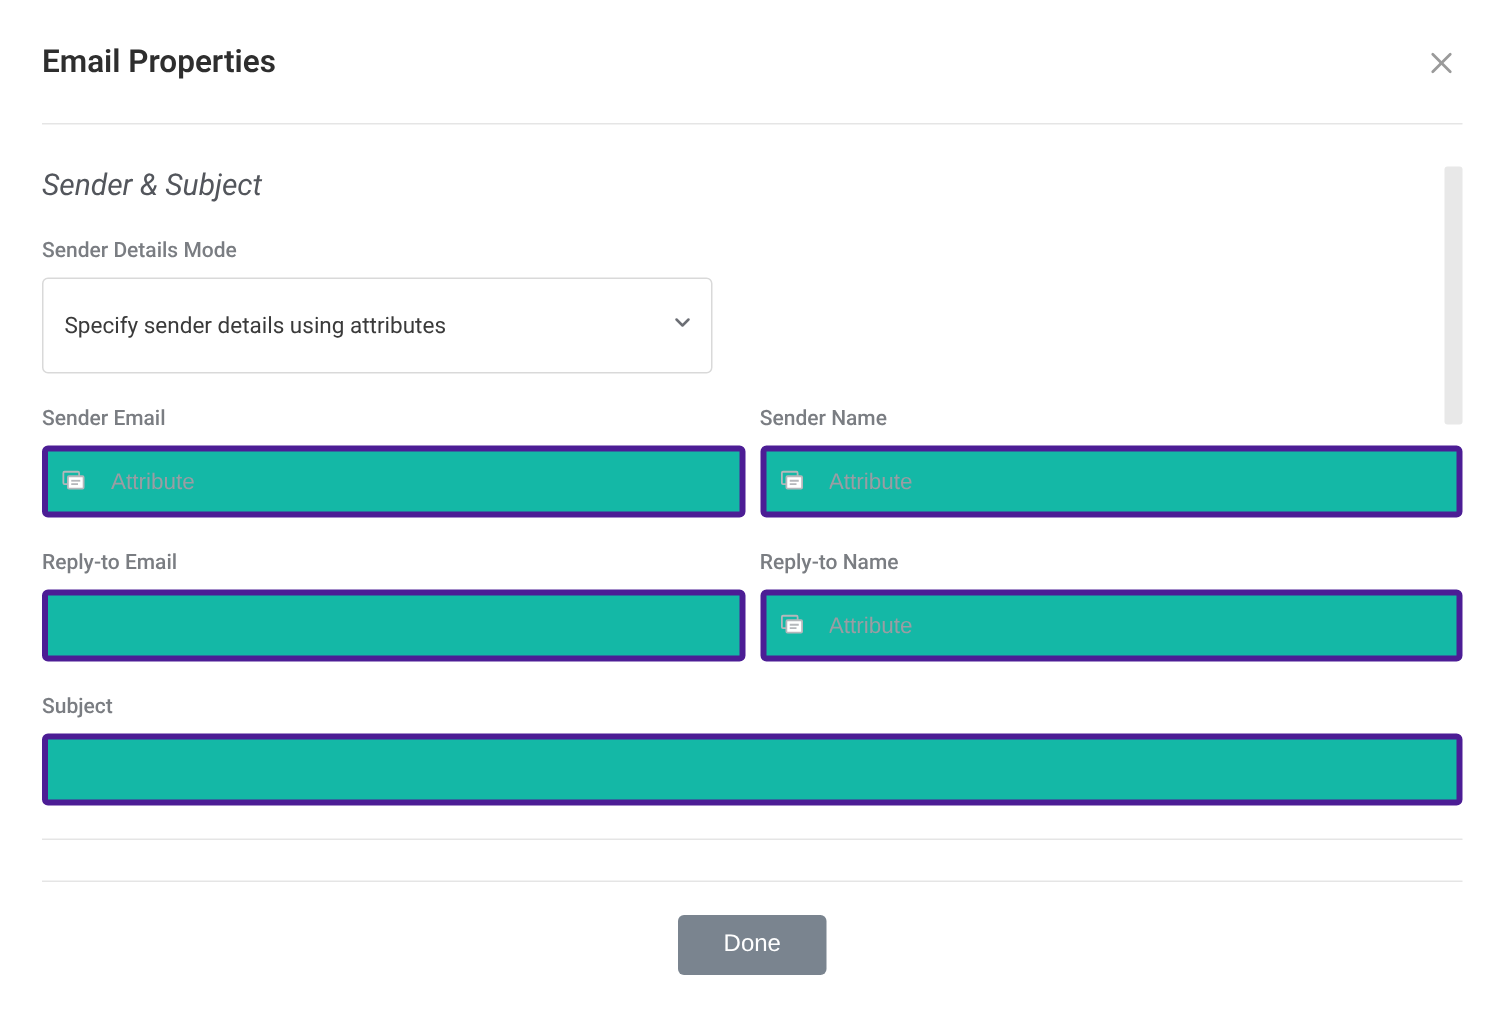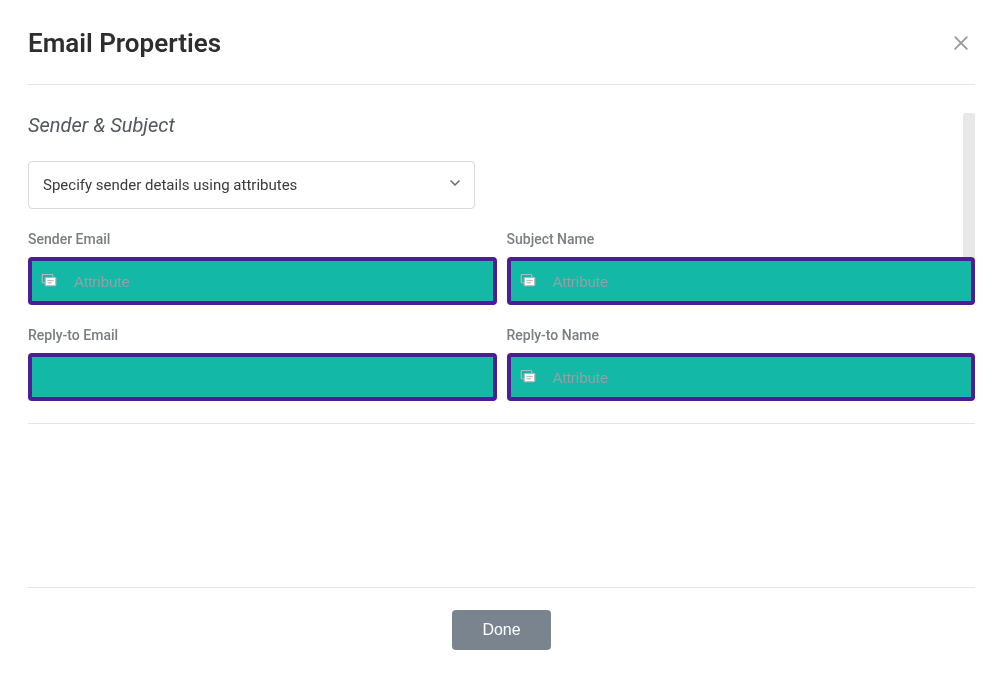--- a/index.html
+++ b/index.html
@@ -21,21 +21,21 @@
       display: flex;
       flex-direction: column;
     }
     .modal-header {
       padding: 28px 28px 26px 28px;
       display: flex;
       justify-content: space-between;
       align-items: center;
     }
     .modal-title {
-      font-size: 26px;
+      font-size: 21px;
       font-weight: 600;
       color: #2e2e2e;
     }
     .close-btn {
       background: none;
       border: none;
       cursor: pointer;
       padding: 4px;
       display: flex;
       align-items: center;
@@ -89,21 +89,21 @@
       font-weight: 500;
       display: block;
       margin-bottom: 10px;
     }
     .select-wrapper {
       position: relative;
       width: 447px;
     }
     .select-input {
       width: 100%;
-      height: 48px;
+      height: 64px;
       border: 1px solid #d9d9d9;
       border-radius: 4px;
       padding: 0 40px 0 14px;
       font-size: 15px;
       color: #3a3a3a;
       background: #fff;
       cursor: pointer;
       appearance: none;
       outline: none;
       display: flex;
@@ -187,20 +187,21 @@
 
   <div class="divider"></div>
 
   <div class="modal-body">
 
     <div class="scroll-indicator"></div>
 
     <h2 class="section-title">Sender &amp; Subject</h2>
 
     <div class="field-group">
+      <label class="field-label">Sender Details Mode</label>
       <div class="select-wrapper">
         <div class="select-input">
           <span>Specify sender details using attributes</span>
         </div>
         <span class="chevron-icon">
           <svg width="16" height="16" viewBox="0 0 24 24" fill="none" stroke="currentColor" stroke-width="2.5" stroke-linecap="round" stroke-linejoin="round">
             <polyline points="6 9 12 15 18 9"></polyline>
           </svg>
         </span>
       </div>
@@ -216,21 +217,21 @@
                 <rect x="3" y="6" width="14" height="11" rx="1"></rect>
                 <rect x="7" y="10" width="14" height="11" rx="1" fill="#fff"></rect>
                 <line x1="10" y1="14" x2="18" y2="14"></line>
                 <line x1="10" y1="17" x2="16" y2="17"></line>
               </svg>
             </span>
             <input type="text" class="text-input with-icon" placeholder="Attribute" style="">
           </div>
         </div>
         <div class="field-col">
-          <label class="field-label">Subject Name</label>
+          <label class="field-label">Sender Name</label>
           <div class="input-wrapper">
             <span class="attr-icon">
               <svg width="18" height="18" viewBox="0 0 24 24" fill="none" stroke="currentColor" stroke-width="1.6">
                 <rect x="3" y="6" width="14" height="11" rx="1"></rect>
                 <rect x="7" y="10" width="14" height="11" rx="1" fill="#fff"></rect>
                 <line x1="10" y1="14" x2="18" y2="14"></line>
                 <line x1="10" y1="17" x2="16" y2="17"></line>
               </svg>
             </span>
             <input type="text" class="text-input with-icon" placeholder="Attribute" style="">
@@ -257,20 +258,26 @@
                 <line x1="10" y1="14" x2="18" y2="14"></line>
                 <line x1="10" y1="17" x2="16" y2="17"></line>
               </svg>
             </span>
             <input type="text" class="text-input with-icon" placeholder="Attribute" style="">
           </div>
         </div>
       </div>
     </div>
 
+    <div class="field-group">
+      <label class="field-label">Subject</label>
+      <div class="input-wrapper full-width">
+        <input type="text" class="text-input" placeholder="" style="">
+      </div>
+    </div>
 
     <div class="body-bottom-rule"></div>
 
   </div>
 
   <div class="divider"></div>
 
   <div class="modal-footer">
     <button class="done-btn">Done</button>
   </div>

